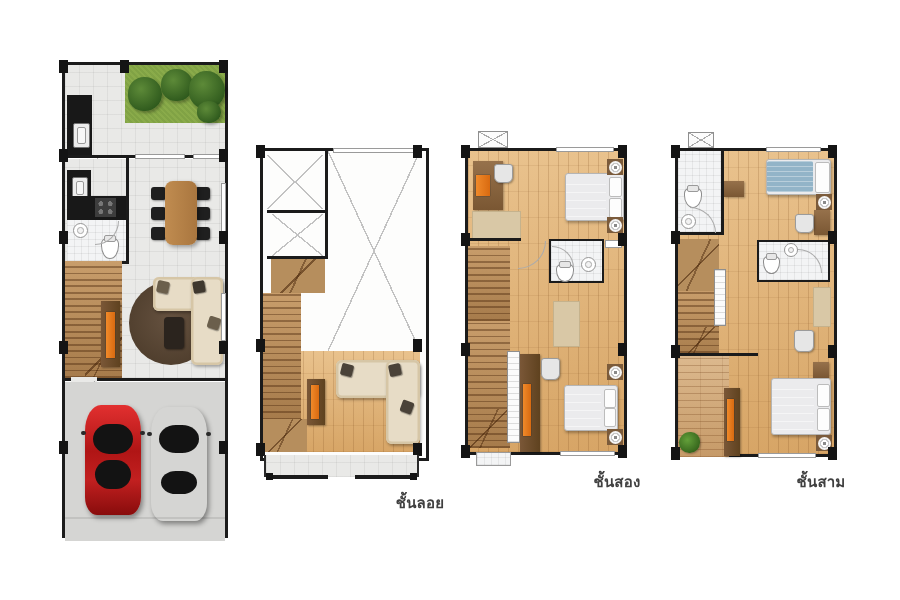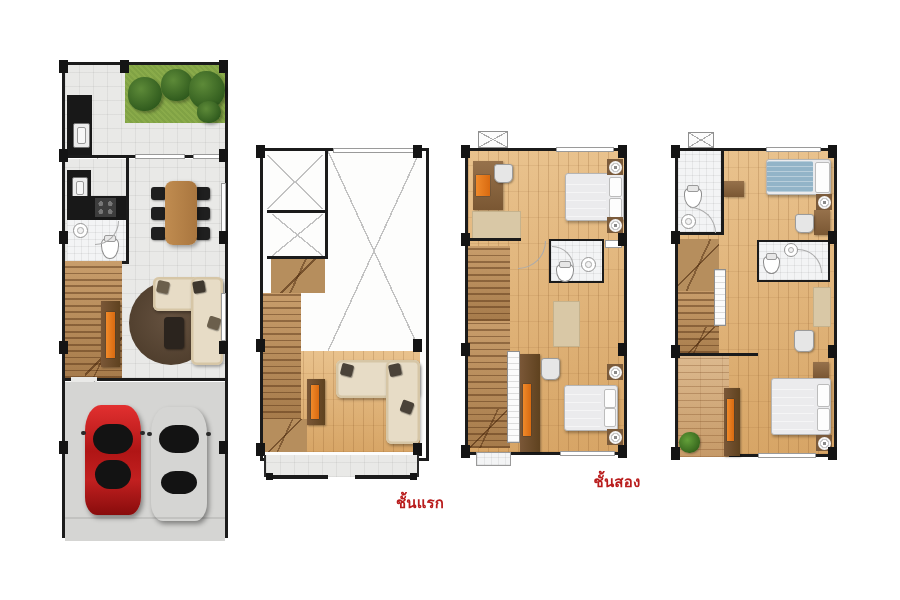--- a/index.html
+++ b/index.html
@@ -85,21 +85,21 @@
   .car-silver{background:linear-gradient(180deg,#f4f4f4 0%,#cwhite 0,#cfcfcf 42%,#ececec 68%,#b9b9b9 100%);}
   .glass{position:absolute;left:14%;right:14%;background:#131313;border-radius:45%/55%;}
   .mirror{position:absolute;width:5px;height:4px;background:#2a2a2a;border-radius:2px;}
   .rail{position:absolute;background:#1b1b1b;}
   .wardrobe{position:absolute;background:#fbfbfb;border:1px solid #8f8f8f;box-sizing:border-box;
         background-image:repeating-linear-gradient(0deg,rgba(0,0,0,.12) 0 1px,transparent 1px 6px);}
   .dresser{position:absolute;background:linear-gradient(180deg,#96714b,#7a5733);box-shadow:1px 1px 2px rgba(0,0,0,.3);}
   .plant{position:absolute;border-radius:55% 45% 50% 50%;
         background:radial-gradient(circle at 40% 38%,#63a03a,#35641c 75%);box-shadow:1px 1px 2px rgba(0,0,0,.3);}
   .coffee{position:absolute;background:#2b241e;border-radius:4px;box-shadow:1px 1px 2px rgba(0,0,0,.4);}
-  .floor-label{position:absolute;font-size:15px;font-weight:700;color:#b91c1c;text-align:center;letter-spacing:.2px;}
+  .floor-label{position:absolute;font-size:15px;font-weight:700;color:#404040;text-align:center;letter-spacing:.2px;}
 </style>
 </head>
 <body>
 
 <div id="stage">
 
   <div class="plan" style="left:62px;top:62px;width:166px;height:476px;border:3px solid #1b1b1b;border-bottom:none;">
 
     <div class="abs tile" style="left:0;top:0;width:160px;height:92px;"></div>
     <div class="abs garden" style="left:60px;top:0;width:100px;height:58px;">
@@ -333,15 +333,16 @@
     <div class="pil" style="left:-7px;top:-6px;"></div>
     <div class="pil" style="left:150px;top:-6px;"></div>
     <div class="pil" style="left:-7px;top:80px;"></div>
     <div class="pil" style="left:150px;top:80px;"></div>
     <div class="pil" style="left:-7px;top:194px;"></div>
     <div class="pil" style="left:150px;top:194px;"></div>
     <div class="pil" style="left:-7px;top:296px;"></div>
     <div class="pil" style="left:150px;top:296px;"></div>
   </div>
 
-  <div class="floor-label" style="left:365px;top:491px;width:110px;">ชั้นแรก</div>
+  <div class="floor-label" style="left:365px;top:491px;width:110px;">ชั้นลอย</div>
   <div class="floor-label" style="left:562px;top:470px;width:110px;">ชั้นสอง</div>
+  <div class="floor-label" style="left:766px;top:470px;width:110px;">ชั้นสาม</div>
 </div>
 
 </body></html>

